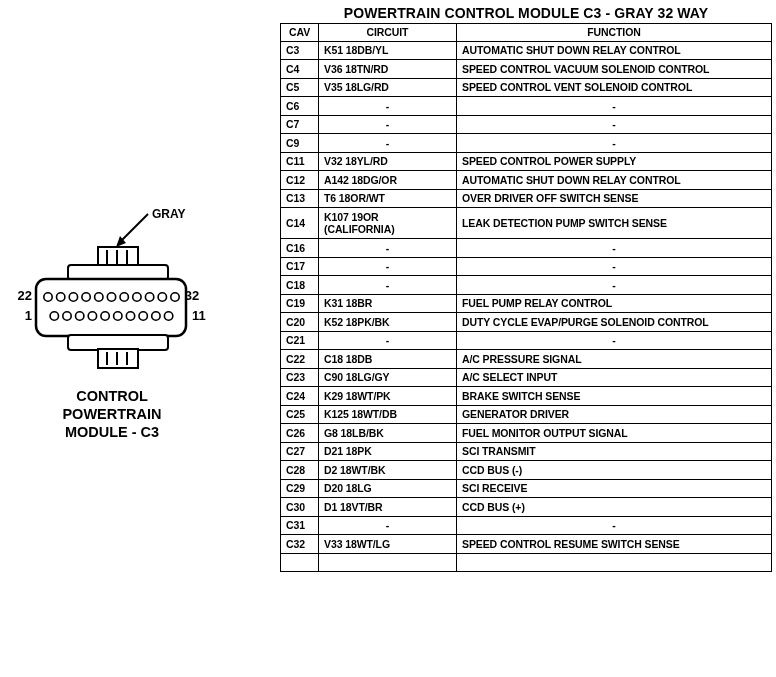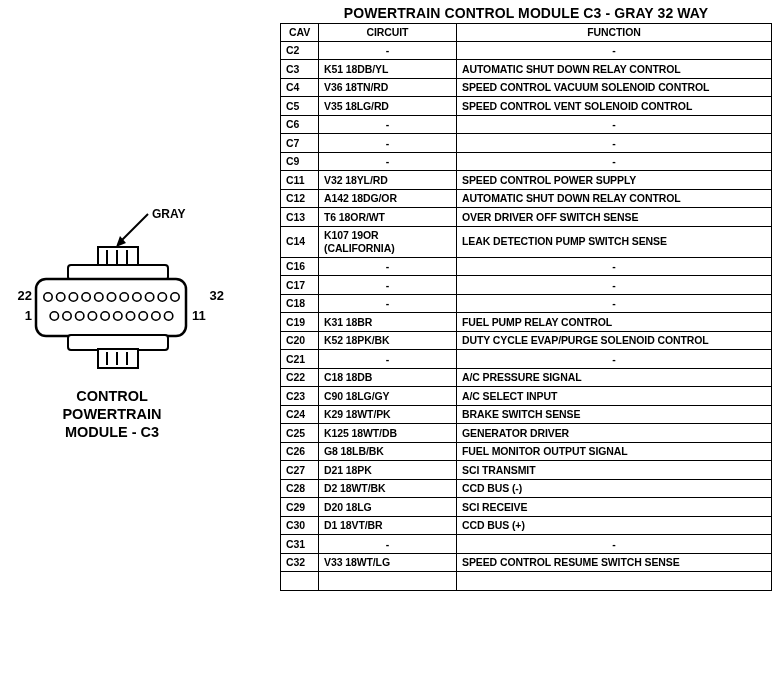--- a/index.html
+++ b/index.html
@@ -66,21 +66,21 @@
     font-size: 12px;
     font-weight: bold;
   }
   .pin {
     position: absolute;
     font-size: 13px;
     font-weight: bold;
   }
   .pin-tl { left: 0px;   top: 83px;  width: 26px; text-align: right; }
   .pin-bl { left: 0px;   top: 103px; width: 26px; text-align: right; }
-  .pin-tr { left: 186px; top: 83px;  width: 32px; text-align: right; }
+  .pin-tr { left: 170px; top: 83px;  width: 32px; text-align: center; }
   .pin-br { left: 186px; top: 103px; width: 32px; text-align: left; }
   .caption {
     position: absolute;
     left: 0px;
     top: 182px;
     width: 212px;
     text-align: center;
     font-size: 14.5px;
     font-weight: bold;
     line-height: 18px;
@@ -171,25 +171,20 @@
     </colgroup>
     <thead>
       <tr>
         <th>CAV</th>
         <th>CIRCUIT</th>
         <th>FUNCTION</th>
       </tr>
     </thead>
     <tbody>
         <tr>
-          <td>C2</td>
-          <td class="dash">-</td>
-          <td class="dash">-</td>
-        </tr>
-        <tr>
           <td>C3</td>
           <td>K51 18DB/YL</td>
           <td>AUTOMATIC SHUT DOWN RELAY CONTROL</td>
         </tr>
         <tr>
           <td>C4</td>
           <td>V36 18TN/RD</td>
           <td>SPEED CONTROL VACUUM SOLENOID CONTROL</td>
         </tr>
         <tr>

